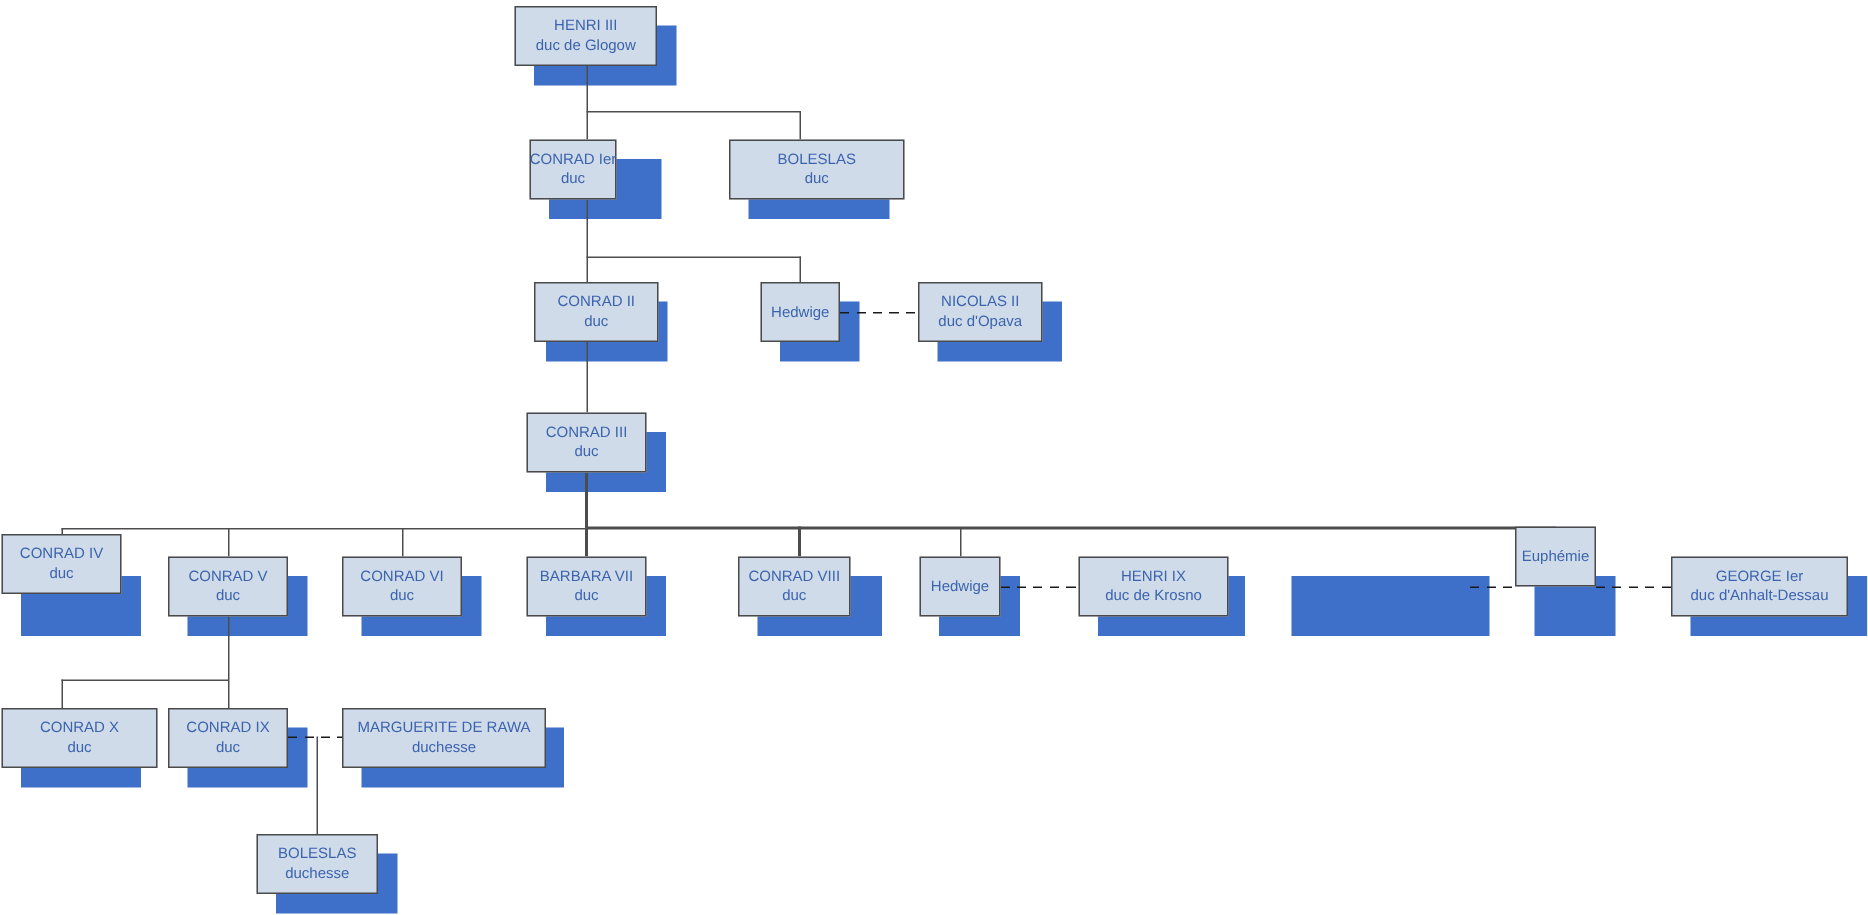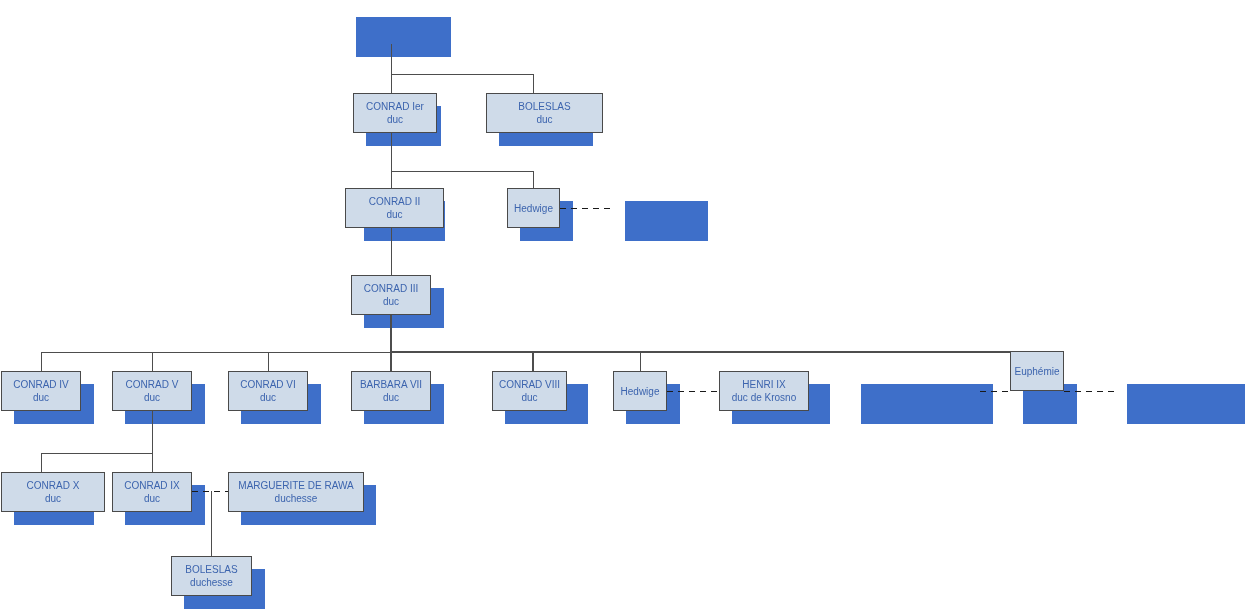--- a/index.html
+++ b/index.html
@@ -96,48 +96,56 @@
     <div class="vline" style="left:152px;top:411px;height:61px"></div>
     <div class="hline" style="left:41px;top:453px;width:111px"></div>
     <div class="vline" style="left:41px;top:453px;height:19px"></div>
 
     <div class="dash" style="left:192px;top:491px;width:36px"></div>
     <div class="vline" style="left:211px;top:491px;height:65px"></div>
   </div>
 
   <div id="node-layer">
 
-
-    <div class="node" style="left:353px;top:93px;width:84px">
+    <div class="node" style="left:343px;top:4px;width:95px">
+      <span class="nm">HENRI III</span>
+      <span class="tl">duc de Glogow</span>
+    </div>
+
+    <div class="node" style="left:353px;top:93px;width:58px">
       <span class="nm">CONRAD Ier</span>
       <span class="tl">duc</span>
     </div>
 
     <div class="node" style="left:486px;top:93px;width:117px">
       <span class="nm">BOLESLAS</span>
       <span class="tl">duc</span>
     </div>
 
-    <div class="node" style="left:345px;top:188px;width:99px">
+    <div class="node" style="left:356px;top:188px;width:83px">
       <span class="nm">CONRAD II</span>
       <span class="tl">duc</span>
     </div>
 
     <div class="node" style="left:507px;top:188px;width:53px">
       <span class="nm">Hedwige</span>
 
     </div>
 
+    <div class="node" style="left:612px;top:188px;width:83px">
+      <span class="nm">NICOLAS II</span>
+      <span class="tl">duc d'Opava</span>
+    </div>
 
     <div class="node" style="left:351px;top:275px;width:80px">
       <span class="nm">CONRAD III</span>
       <span class="tl">duc</span>
     </div>
 
-    <div class="node" style="left:1px;top:371px;width:80px">
+    <div class="node" style="left:1px;top:356px;width:80px">
       <span class="nm">CONRAD IV</span>
       <span class="tl">duc</span>
     </div>
 
     <div class="node" style="left:112px;top:371px;width:80px">
       <span class="nm">CONRAD V</span>
       <span class="tl">duc</span>
     </div>
 
     <div class="node" style="left:228px;top:371px;width:80px">
@@ -153,31 +161,35 @@
     <div class="node" style="left:492px;top:371px;width:75px">
       <span class="nm">CONRAD VIII</span>
       <span class="tl">duc</span>
     </div>
 
     <div class="node" style="left:613px;top:371px;width:54px">
       <span class="nm">Hedwige</span>
 
     </div>
 
-    <div class="node" style="left:719px;top:371px;width:90px">
+    <div class="node" style="left:719px;top:371px;width:100px">
       <span class="nm">HENRI IX</span>
       <span class="tl">duc de Krosno</span>
     </div>
 
 
     <div class="node" style="left:1010px;top:351px;width:54px">
       <span class="nm">Euphémie</span>
 
     </div>
 
+    <div class="node" style="left:1114px;top:371px;width:118px">
+      <span class="nm">GEORGE Ier</span>
+      <span class="tl">duc d'Anhalt-Dessau</span>
+    </div>
 
     <div class="node" style="left:1px;top:472px;width:104px">
       <span class="nm">CONRAD X</span>
       <span class="tl">duc</span>
     </div>
 
     <div class="node" style="left:112px;top:472px;width:80px">
       <span class="nm">CONRAD IX</span>
       <span class="tl">duc</span>
     </div>

